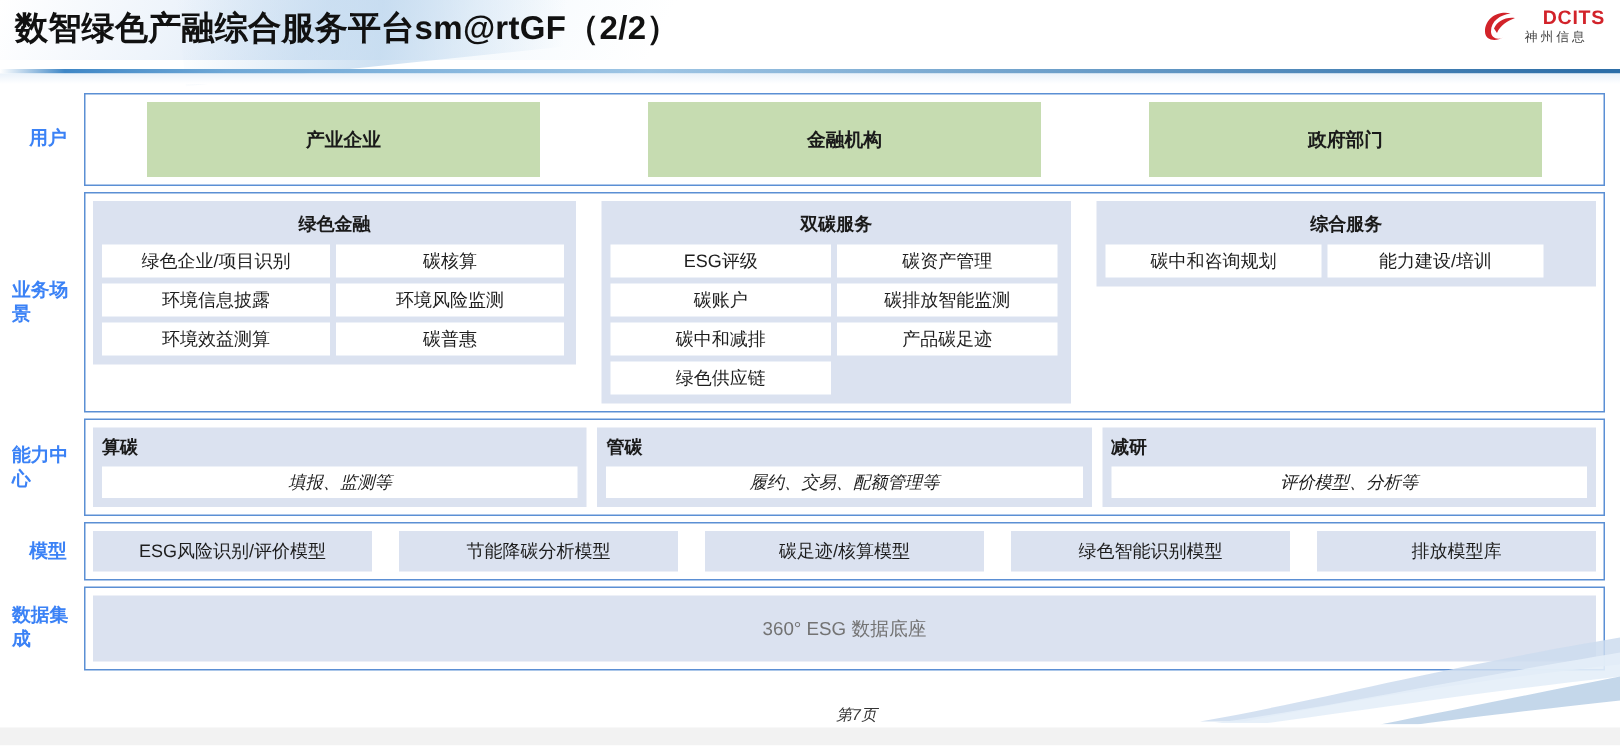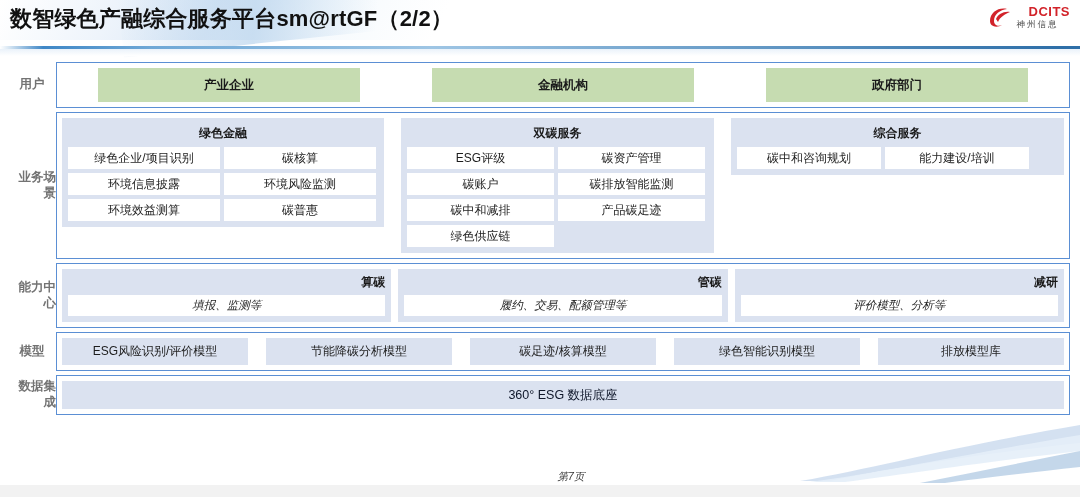--- a/index.html
+++ b/index.html
@@ -39,31 +39,31 @@
   .logo{position:absolute;right:10px;top:5px;display:flex;align-items:center;gap:4px;}
   .logo-mark{width:26px;height:22px;flex:none;}
   .logo-text{display:flex;flex-direction:column;line-height:1;}
   .logo-en{font-size:13px;font-weight:bold;color:#d2232a;letter-spacing:.5px;margin-left:12px;}
   .logo-cn{font-size:8.5px;color:#444;letter-spacing:2px;margin-top:2px;}
   
   .grid{position:absolute;left:8px;top:62px;width:1062px;}
   .row{display:flex;align-items:stretch;margin-bottom:4px;}
   .rlabel{
     width:48px;flex:none;display:flex;align-items:center;justify-content:center;
-    font-size:12.5px;font-weight:bold;color:#737373;text-align:right;line-height:1.25;
+    font-size:12.5px;font-weight:bold;color:#3b82f6;text-align:left;line-height:1.25;
   }
   .rbody{
     flex:1;border:1.4px solid #5b8fd4;background:#ffffff;
     padding:5px;box-sizing:border-box;
   }
   
   .user-row{display:flex;gap:0;}
   .user-cell{flex:1;display:flex;justify-content:center;}
   .user-box{
-    background:#c6dcb1;height:34px;width:262px;
+    background:#c6dcb1;height:50px;width:262px;
     display:flex;align-items:center;justify-content:center;
     font-size:12.5px;font-weight:bold;color:#1a1a1a;
   }
   
   .scen-wrap{display:flex;gap:17px;align-items:flex-start;}
   .panel{background:#dbe2f0;padding:5px 6px 6px;box-sizing:border-box;}
   .panel-p1{width:322px;flex:none;}
   .panel-p2{width:313px;flex:none;}
   .panel-p3{flex:1;}
   .panel-title{
@@ -75,36 +75,36 @@
     background:#ffffff;height:22px;box-sizing:border-box;
     display:flex;align-items:center;justify-content:center;
     font-size:12px;color:#1d1d1d;white-space:nowrap;
   }
   .panel-p1 .chip{width:152px;}
   .panel-p2 .chip{width:147px;}
   .panel-p3 .chip{width:144px;}
   
   .cap-wrap{display:flex;gap:7px;}
   .cap-panel{flex:1;background:#dbe2f0;padding:4px 6px 6px;box-sizing:border-box;}
-  .cap-title{text-align:right;font-size:12px;font-weight:bold;color:#1a1a1a;padding:1px 0 4px;}
+  .cap-title{text-align:left;font-size:12px;font-weight:bold;color:#1a1a1a;padding:1px 0 4px;}
   .cap-sub{
     background:#ffffff;height:21px;display:flex;align-items:center;justify-content:center;
     font-size:11.5px;font-style:italic;color:#1d1d1d;
   }
   
   .model-wrap{display:flex;justify-content:space-between;gap:18px;}
   .model-chip{
     flex:1;background:#dbe2f0;height:27px;
     display:flex;align-items:center;justify-content:center;
     font-size:12px;color:#1d1d1d;white-space:nowrap;
   }
   
   .data-bar{
-    background:#dbe2f0;height:28px;display:flex;align-items:center;justify-content:center;
-    font-size:12.5px;color:#0f172a;
+    background:#dbe2f0;height:44px;display:flex;align-items:center;justify-content:center;
+    font-size:12.5px;color:#737373;
   }
   
   .footer{
     position:absolute;left:0;top:470px;width:1080px;text-align:center;
     font-size:10.5px;font-style:italic;color:#333;padding-left:31px;
   }
   
   .swoosh{position:absolute;right:0;bottom:14px;width:280px;height:62px;overflow:hidden;pointer-events:none;}
   .bottom-strip{position:absolute;left:0;bottom:0;width:1080px;height:12px;background:#f2f2f2;}
 </style>

